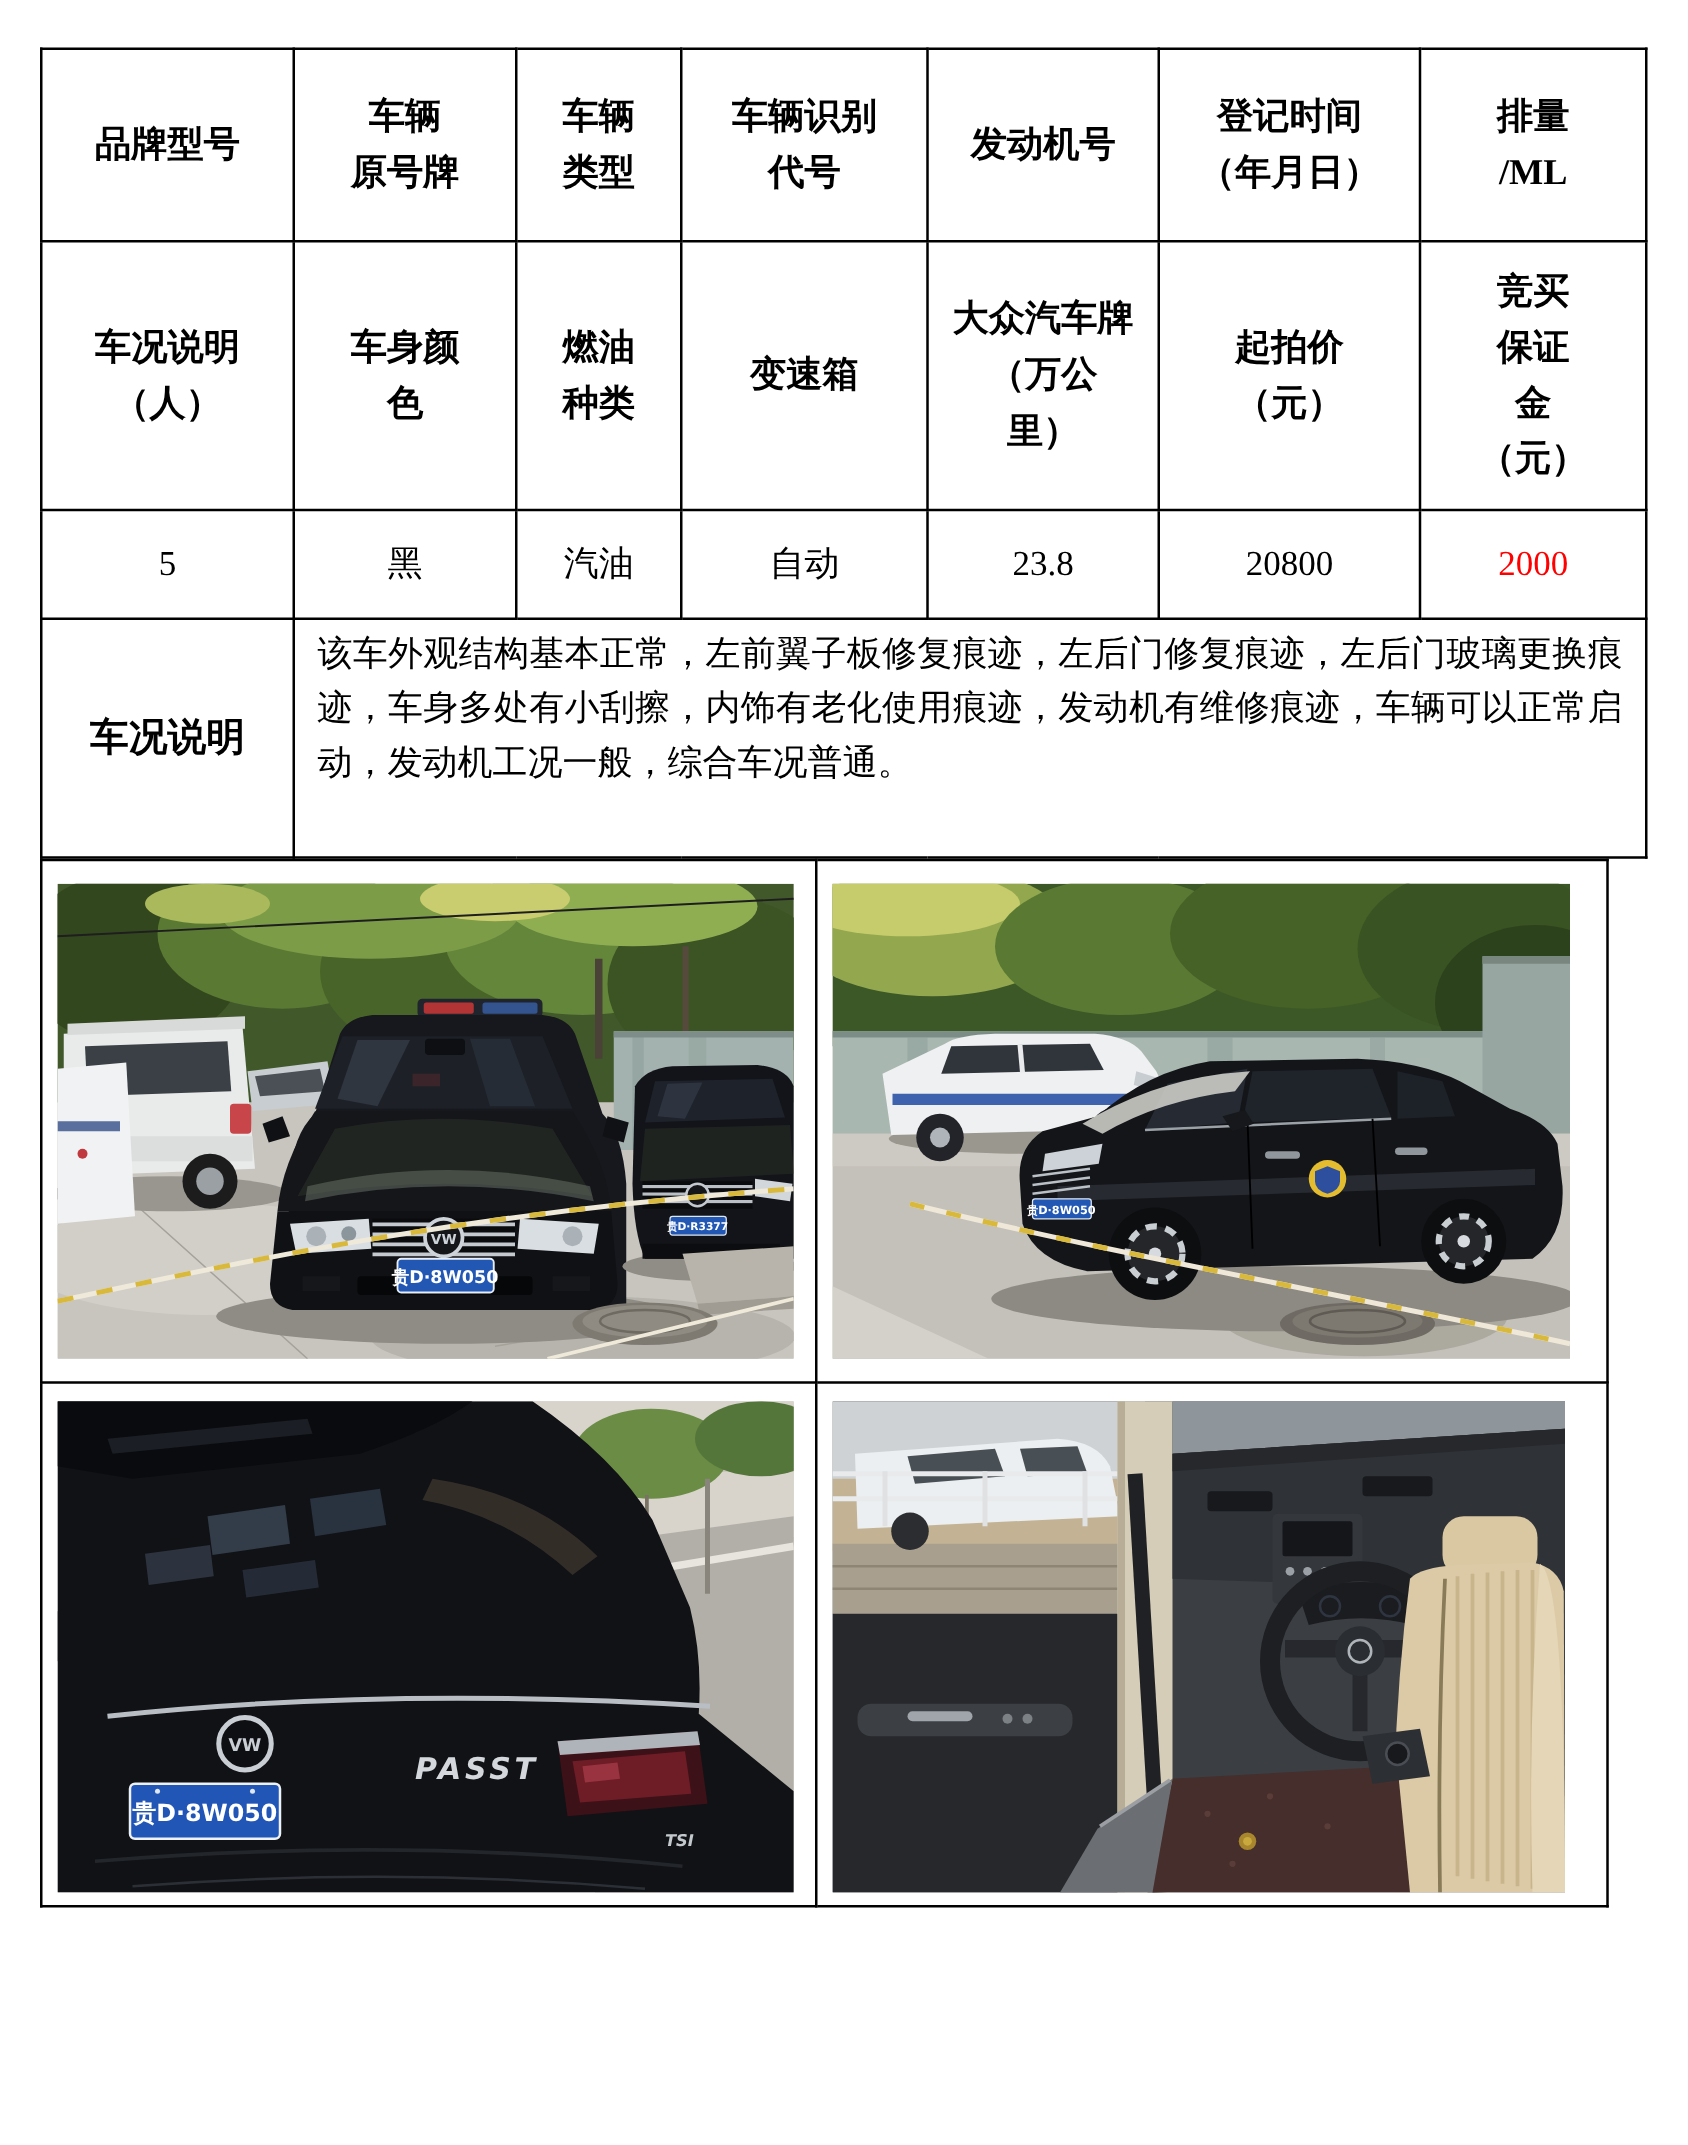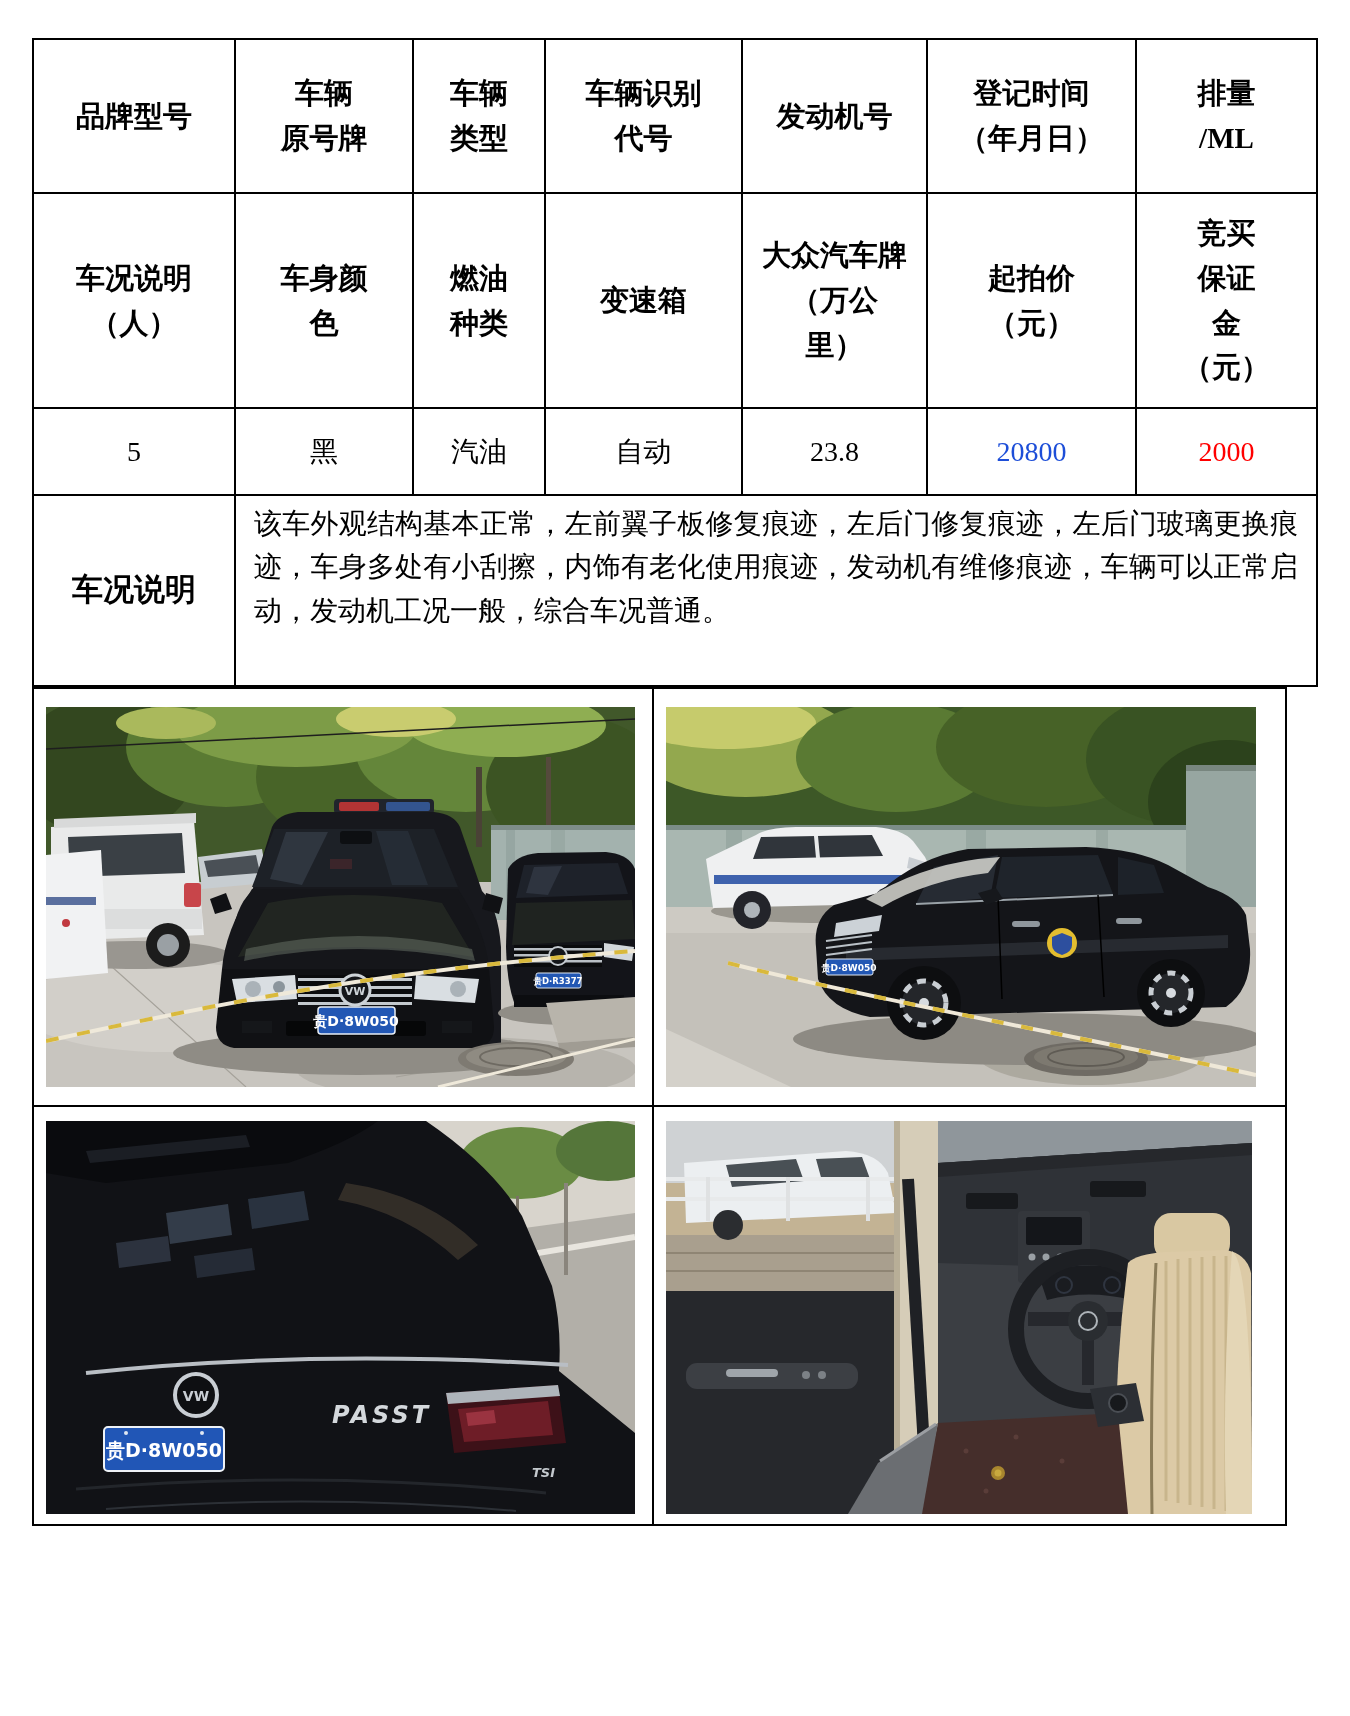--- a/index.html
+++ b/index.html
@@ -83,21 +83,21 @@
 保证
 金
 （元）</th>
     </tr>
     <tr class="row-v2">
       <td>5</td>
       <td>黑</td>
       <td>汽油</td>
       <td>自动</td>
       <td>23.8</td>
-      <td style="color: #1d4ed8;">20800</td>
+      <td style="color: #000000;">20800</td>
       <td style="color: rgb(255, 0, 0); margin-top: 20px;">2000</td>
     </tr>
     <tr class="row-cond">
       <th>车况说明</th>
       <td class="cond-text" colspan="6">该车外观结构基本正常，左前翼子板修复痕迹，左后门修复痕迹，左后门玻璃更换痕迹，车身多处有小刮擦，内饰有老化使用痕迹，发动机有维修痕迹，车辆可以正常启动，发动机工况一般，综合车况普通。</td>
     </tr>
   </tbody>
     </table>
 
   <table class="photo-table">

